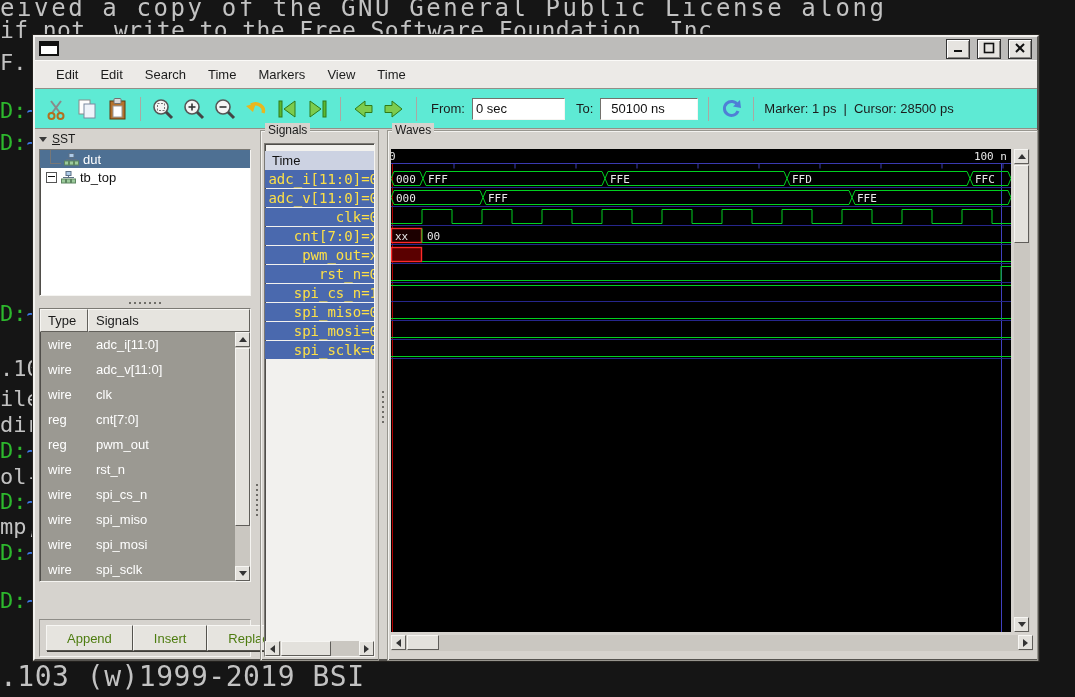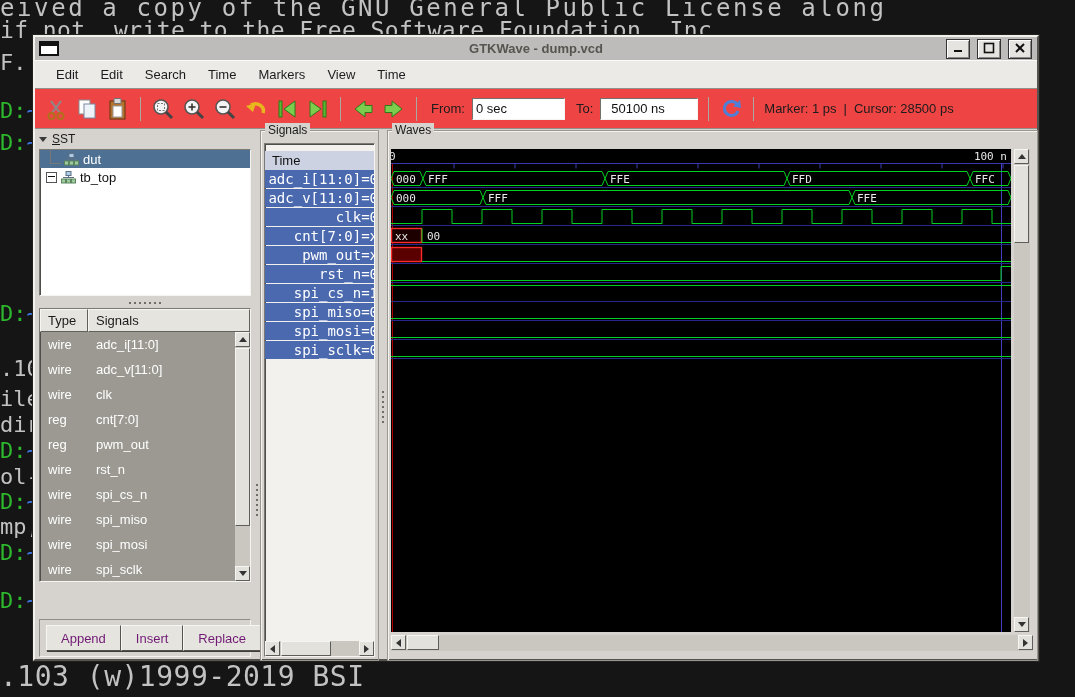--- a/index.html
+++ b/index.html
@@ -29,21 +29,21 @@
     font-weight:bold;color:#56544f;}
   .win-controls{position:absolute;right:5px;top:2px;display:flex;gap:7px;}
   .win-btn{width:22px;height:18px;background:#e6e4e0;border:1px solid #333;
     box-shadow:inset 1px 1px 0 #fff, inset -1px -1px 0 #8a8885;
     display:flex;align-items:center;justify-content:center;}
   
   .menubar{position:absolute;left:0;top:23px;right:0;height:29px;background:#eceae7;
     border-top:1px solid #fbfaf8;border-bottom:1px solid #929088;
     display:flex;align-items:center;padding-left:10px;box-sizing:border-box;}
   .menu-item{padding:0 11px;font-size:13px;color:#1c1c1c;line-height:27px;}
-  .toolbar{position:absolute;left:0;top:52px;right:0;height:40px;background:#ef4444;
+  .toolbar{position:absolute;left:0;top:52px;right:0;height:40px;background:#5eead4;
     border-bottom:1px solid #929088;display:flex;align-items:center;gap:7px;
     padding-left:9px;box-sizing:border-box;}
   .tb-sep{width:1px;height:24px;background:#aaa8a2;margin:0 3px;}
   .tb-icon{width:24px;height:24px;flex:none;}
   .tb-label{font-size:13px;color:#1c1c1c;margin-left:4px;}
   .tb-input{height:20px;border:1px solid;border-color:#73716c #f5f4f1 #f5f4f1 #73716c;
     background:#fff;font-size:13px;font-family:"Liberation Sans",sans-serif;
     padding:0 3px;color:#111;}
   .marker-text{font-size:13px;color:#1c1c1c;white-space:pre;}
   
@@ -90,38 +90,38 @@
   .arr-down{border-left:4px solid transparent;border-right:4px solid transparent;border-top:5px solid #333;}
   .arr-left{border-top:4px solid transparent;border-bottom:4px solid transparent;border-right:5px solid #333;}
   .arr-right{border-top:4px solid transparent;border-bottom:4px solid transparent;border-left:5px solid #333;}
   .filter-row{position:absolute;left:0;top:459px;width:212px;height:24px;display:flex;align-items:center;}
   .filter-label{font-size:13px;color:#1a1a1a;margin-right:5px;}
   .filter-input{flex:1;height:20px;background:#fff;border:1px solid;
     border-color:#73716c #f5f4f1 #f5f4f1 #73716c;font-size:13px;}
   .btn-frame{position:absolute;left:0;top:489px;width:212px;height:38px;
     border:1px solid;border-color:#8f8d88 #f4f3f0 #f4f3f0 #8f8d88;box-sizing:border-box;
     display:flex;align-items:center;justify-content:space-between;padding:0 6px;}
-  .gw-btn{height:26px;padding:0 14px;font-size:13px;color:#701a75;background:#e6e4df;
+  .gw-btn{height:26px;padding:0 20px;font-size:13px;color:#4d7c0f;background:#e6e4df;
     border:1px solid;border-color:#f7f6f3 #55534e #55534e #f7f6f3;box-shadow:1px 1px 0 #3f3d39;
     display:flex;align-items:center;font-family:"Liberation Sans",sans-serif;}
   
   .frame{position:absolute;top:93px;height:531px;border:1px solid #98968f;
     box-shadow:inset 1px 1px 0 #f3f2ef;box-sizing:border-box;}
   .frame-label{position:absolute;top:-8px;left:4px;background:#d6d3ce;padding:0 3px;
     font-size:12px;color:#1a1a1a;}
   .panel-signals{left:225px;width:119px;}
   .panel-waves{left:352px;width:651px;}
   .sigpanel-inner{position:absolute;left:3px;right:3px;top:12px;bottom:3px;background:#f2f1ee;
     box-sizing:border-box;overflow:hidden;}
   .time-header{position:absolute;left:0;right:0;top:7px;height:19px;background:#ccd2e2;
     font-size:13px;color:#111;padding-left:7px;display:flex;align-items:center;box-sizing:border-box;}
   .sigpanel-rows{position:absolute;left:0;right:0;top:26px;}
   .sig-row{height:18px;margin-bottom:1px;background:#4a69ae;position:relative;overflow:hidden;}
   .sig-row-text{position:absolute;right:-4px;top:1px;white-space:pre;
-    font-family:"DejaVu Sans Mono",monospace;font-size:14px;color:#ffffff;margin-left:29px;}
+    font-family:"DejaVu Sans Mono",monospace;font-size:14px;color:#fde047;margin-left:29px;}
   .sigpanel-hscroll{position:absolute;left:0;right:0;bottom:0;height:15px;background:#cac7c1;}
   
   .waves-canvas{position:absolute;left:3px;top:18px;width:620px;height:483px;background:#000;overflow:hidden;}
   .waves-vscroll{position:absolute;left:626px;top:18px;width:16px;height:483px;background:#cac7c1;}
   .waves-hscroll{position:absolute;left:3px;top:504px;width:642px;height:16px;background:#cac7c1;}
 </style>
 </head>
 <body>
 
 <div class="term term-line1">eived a copy of the GNU General Public License along</div>
@@ -140,21 +140,20 @@
     <div class="term-frag" style="top: 489px;"><span style="color: rgb(45, 184, 45);">D:</span><span style="color: rgb(63, 124, 236);">~</span></div>
     <div class="term-frag" style="top: 514px;"><span style="color: rgb(194, 194, 194);">mp,</span></div>
     <div class="term-frag" style="top: 540px;"><span style="color: rgb(45, 184, 45);">D:</span><span style="color: rgb(63, 124, 236);">~</span></div>
     <div class="term-frag" style="top: 588px;"><span style="color: rgb(45, 184, 45);">D:</span><span style="color: rgb(63, 124, 236);">~</span></div>
   </div>
 
 <div class="gw-window">
 
   <div class="titlebar">
     <div class="win-icon"></div>
-    <div class="title-text">GTKWave - dump.vcd</div>
     <div class="win-controls" id="win-controls">
         <div class="win-btn">
           <span><svg width="12" height="12" viewBox="0 0 12 12">
               <line x1="2" y1="9" x2="10" y2="9" stroke="#111" stroke-width="2"></line>
             </svg></span>
         </div>
         <div class="win-btn">
           <span><svg width="12" height="12" viewBox="0 0 12 12">
               <rect x="1.5" y="1.5" width="9" height="9" fill="none" stroke="#111" stroke-width="1.6"></rect>
             </svg></span>

